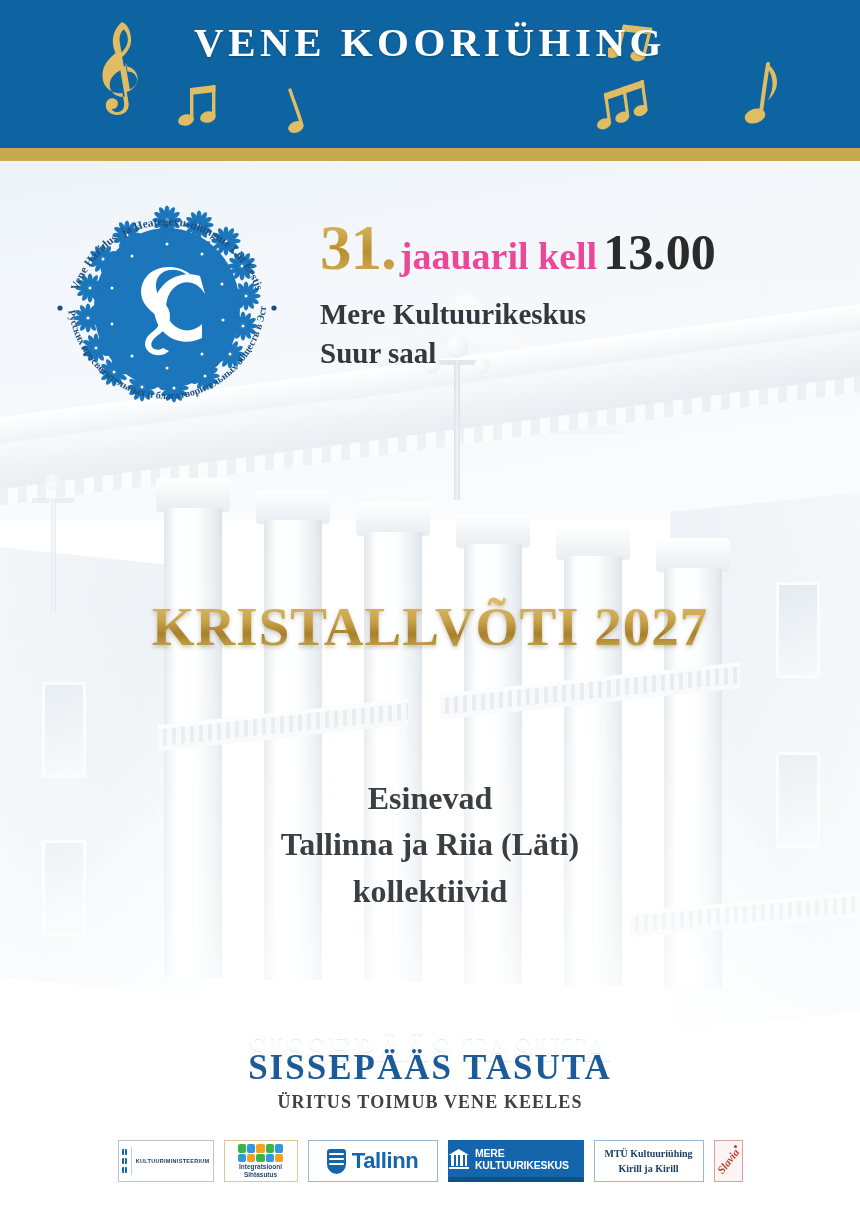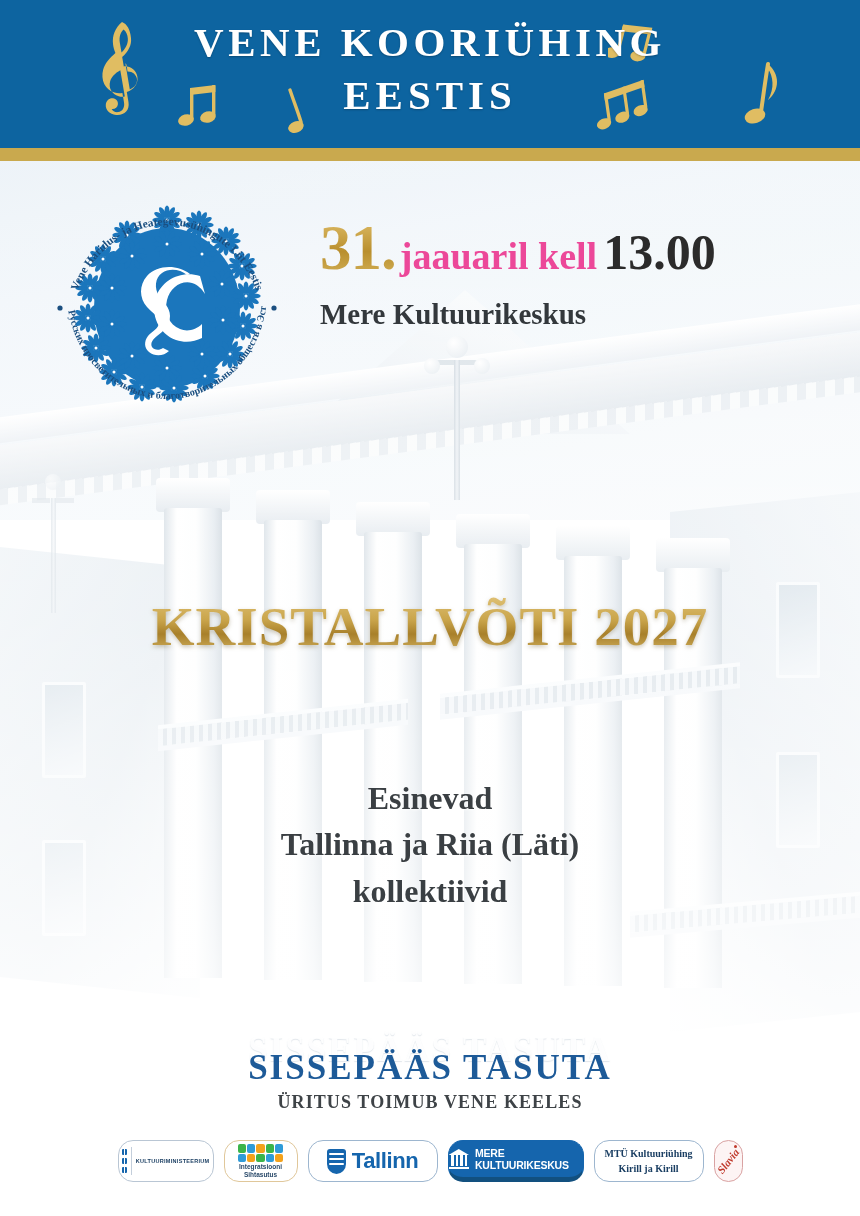--- a/index.html
+++ b/index.html
@@ -179,21 +179,21 @@
     position:absolute;left:0;right:0;top:1092px;text-align:center;z-index:7;
     font-family:"Liberation Serif", serif;font-weight:700;font-size:18px;
     letter-spacing:1.1px;color:#3e4347;
   }
 
   
   .sponsors{
     position:absolute;left:0;right:0;top:1133px;height:56px;z-index:8;
     display:flex;align-items:center;justify-content:center;gap:10px;
   }
-  .sp{height:42px;display:flex;align-items:center;justify-content:center;background:#fff;border-radius:15px;}
+  .sp{height:42px;display:flex;align-items:center;justify-content:center;background:#fff;}
   .sp-kultmin{width:96px;border:1px solid #b9c6d4;padding:0 3px;gap:4px;}
   .sp-kultmin .lions{width:19px;height:26px;display:flex;flex-direction:column;justify-content:space-around;}
   .sp-kultmin .lions i{display:block;height:6px;background:
      repeating-linear-gradient(90deg,#1565ad 0 2px,#fff 2px 3px);border-radius:1px;}
   .sp-kultmin .divider{width:1px;height:28px;background:#c3cedb;}
   .sp-kultmin .txt{font-family:"Liberation Sans",sans-serif;font-size:5.5px;font-weight:700;
      letter-spacing:.3px;color:#1b3f63;text-align:center;line-height:1.1;}
 
   .sp-integ{width:74px;border:1px solid #e0c79a;flex-direction:column;gap:1px;}
   .sp-integ .puz{width:46px;height:18px;display:grid;grid-template-columns:repeat(5,1fr);gap:1px;}
@@ -329,21 +329,20 @@
     </svg>
 
     <svg class="note" style="left:742px;top:60px;" width="46" height="72" viewBox="0 0 46 72" fill="#e0bd62">
       <path d="M26 4 C23 22 21 38 19 52" stroke="#e0bd62" stroke-width="4" fill="none" stroke-linecap="round"></path>
       <path d="M26 4 C38 14 38 30 26 40 C33 28 31 16 26 9 Z"></path>
       <ellipse cx="13" cy="56" rx="10.5" ry="7.2" transform="rotate(-18 13 56)"></ellipse>
     </svg>
 
     <div class="header-title">
       <div class="l1">VENE KOORIÜHING</div>
-      <div class="l2">EESTIS</div>
     </div>
   </div>
   <div class="gold-bar"></div>
 
   <div class="logo">
     <svg width="250" height="225" viewBox="0 0 250 225">
       <defs>
         <path id="arcTop" d="M 30,118 A 96,104 0 0 1 220,118" fill="none"></path>
         <path id="arcBot" d="M 26,112 A 100,106 0 0 0 224,112" fill="none"></path>
         <g id="daisy">
@@ -414,20 +413,21 @@
       <circle cx="232" cy="112" r="2.6" fill="#1b4f80"></circle>
     </svg>
   </div>
 
   <div class="datewrap">
     <div class="dateline">
       <span class="d-num">31.</span><span class="d-mid">jaauaril kell</span><span class="d-time">13.00</span>
     </div>
     <div class="venue">
       <div>Mere Kultuurikeskus</div>
+      <div>Suur saal</div>
     </div>
   </div>
 
   <div class="sub-title">KRISTALLVÕTI 2027</div>
 
   <div class="performers">
     <div>Esinevad</div>
     <div>Tallinna ja Riia (Läti)</div>
     <div>kollektiivid</div>
   </div>

